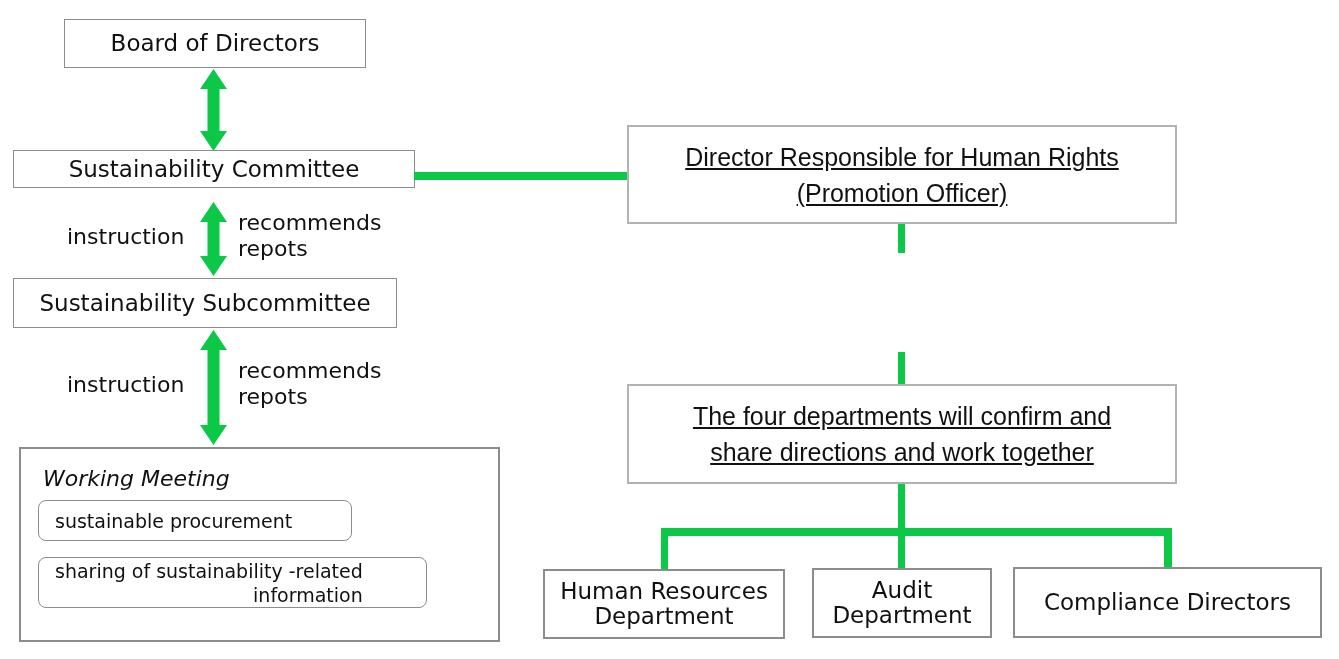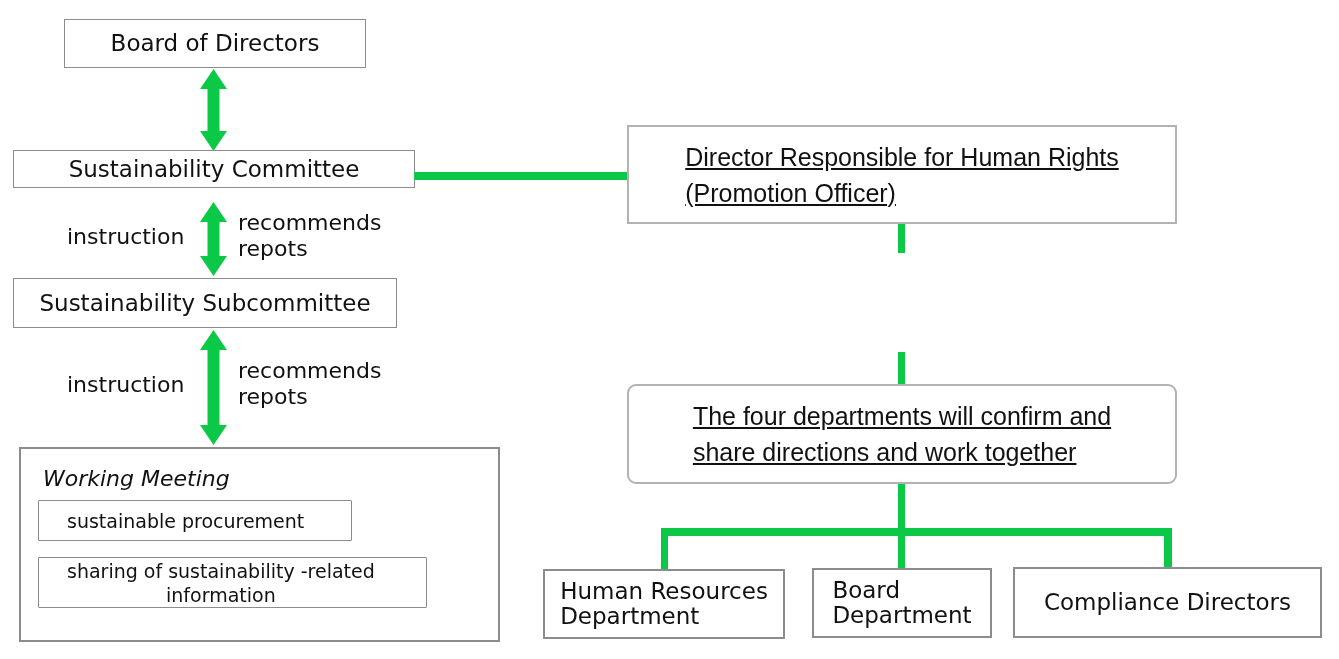--- a/index.html
+++ b/index.html
@@ -10,35 +10,35 @@
   }
   html,body{margin:0;padding:0;background:#ffffff;}
   #stage{
     position:relative;width:1339px;height:659px;background:#ffffff;overflow:hidden;
     font-family:"DejaVu Sans",sans-serif;color:var(--text);
   }
   .abs{position:absolute;box-sizing:border-box;}
   .box{
     border:2px solid var(--border-dark);background:#ffffff;
     display:flex;align-items:center;justify-content:center;
-    white-space:pre-line;line-height:1.25;
+    text-align:center;white-space:pre-line;line-height:1.25;
   }
   .box.thin{border-width:1px;}
   .box.light{border-color:var(--border-light);}
   .leftbox{font-size:23px;}
   .rightbox{font-family:"Liberation Sans",sans-serif;font-size:25px;line-height:36px;border-width:2px;text-decoration:underline;}
   .deptbox{font-size:23px;line-height:25px;border-width:2px;}
   .line{background:var(--green);}
   .flow-label{font-size:22px;line-height:26px;white-space:pre-line;}
   .wm-title{font-size:22px;}
   .wm-item{
-    border:1px solid var(--border-dark);border-radius:1px;background:#fff;
+    border:1px solid var(--border-dark);border-radius:8px;background:#fff;
     display:flex;align-items:center;justify-content:flex-start;
-    text-align:center;white-space:pre-line;font-size:19px;line-height:24px;
-    padding-left:28px;
+    text-align:right;white-space:pre-line;font-size:19px;line-height:24px;
+    padding-left:16px;
   }
   .arrow-svg{display:block;}
 </style>
 </head>
 <body>
 
 <div id="stage">
 
   <div class="abs box thin leftbox" style="left:64px;top:19px;width:302px;height:49px;">Board of Directors</div>
 
@@ -73,27 +73,27 @@
   <div class="abs line" style="left:414px;top:172px;width:213px;height:8px;"></div>
 
   <div class="abs box light rightbox" style="left:627px;top:125px;width:550px;height:99px;">Director Responsible for Human Rights
 (Promotion Officer)</div>
 
   <div class="abs line" style="left:898px;top:224px;width:7px;height:29px;"></div>
 
 
   <div class="abs line" style="left:898px;top:352px;width:7px;height:32px;"></div>
 
-  <div class="abs box light rightbox" style="left:627px;top:384px;width:550px;height:100px;border-radius:9px;">The four departments will confirm and
+  <div class="abs box light rightbox" style="left:627px;top:384px;width:550px;height:100px;">The four departments will confirm and
 share directions and work together</div>
 
   <div class="abs line" style="left:898px;top:484px;width:7px;height:84px;"></div>
   <div class="abs line" style="left:661px;top:528px;width:511px;height:8px;"></div>
   <div class="abs line" style="left:661px;top:528px;width:7px;height:41px;"></div>
   <div class="abs line" style="left:1164px;top:528px;width:8px;height:39px;"></div>
 
   <div class="abs box deptbox" style="left:543px;top:569px;width:242px;height:70px;">Human Resources
 Department</div>
-  <div class="abs box deptbox" style="left:812px;top:568px;width:180px;height:70px;">Board
+  <div class="abs box deptbox" style="left:812px;top:568px;width:180px;height:70px;">Audit
 Department</div>
   <div class="abs box deptbox" style="left:1013px;top:567px;width:309px;height:71px;">Compliance Directors</div>
 
 </div>
 
 </body></html>

